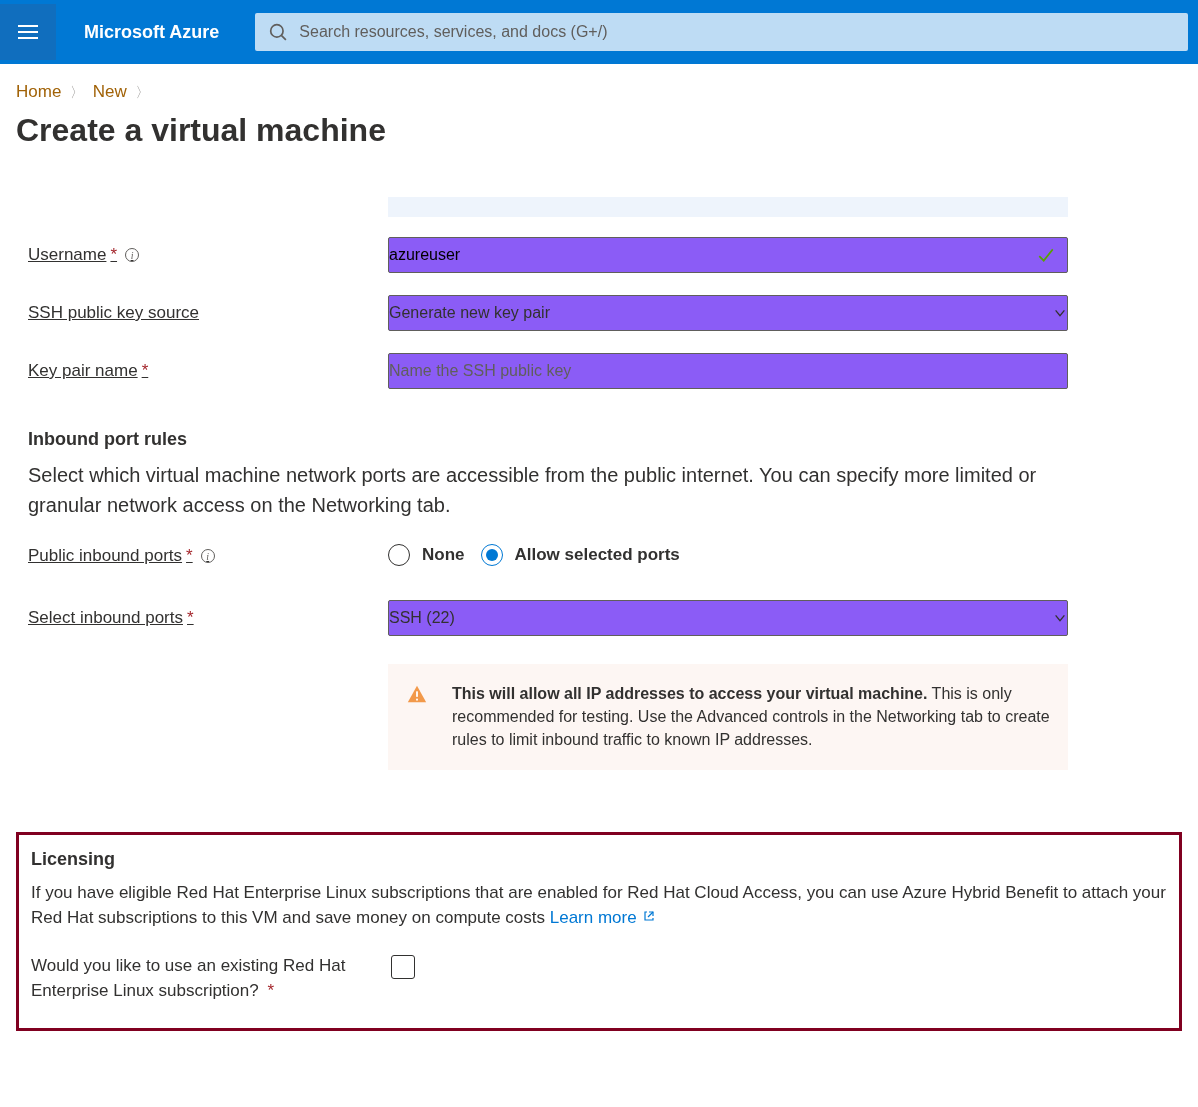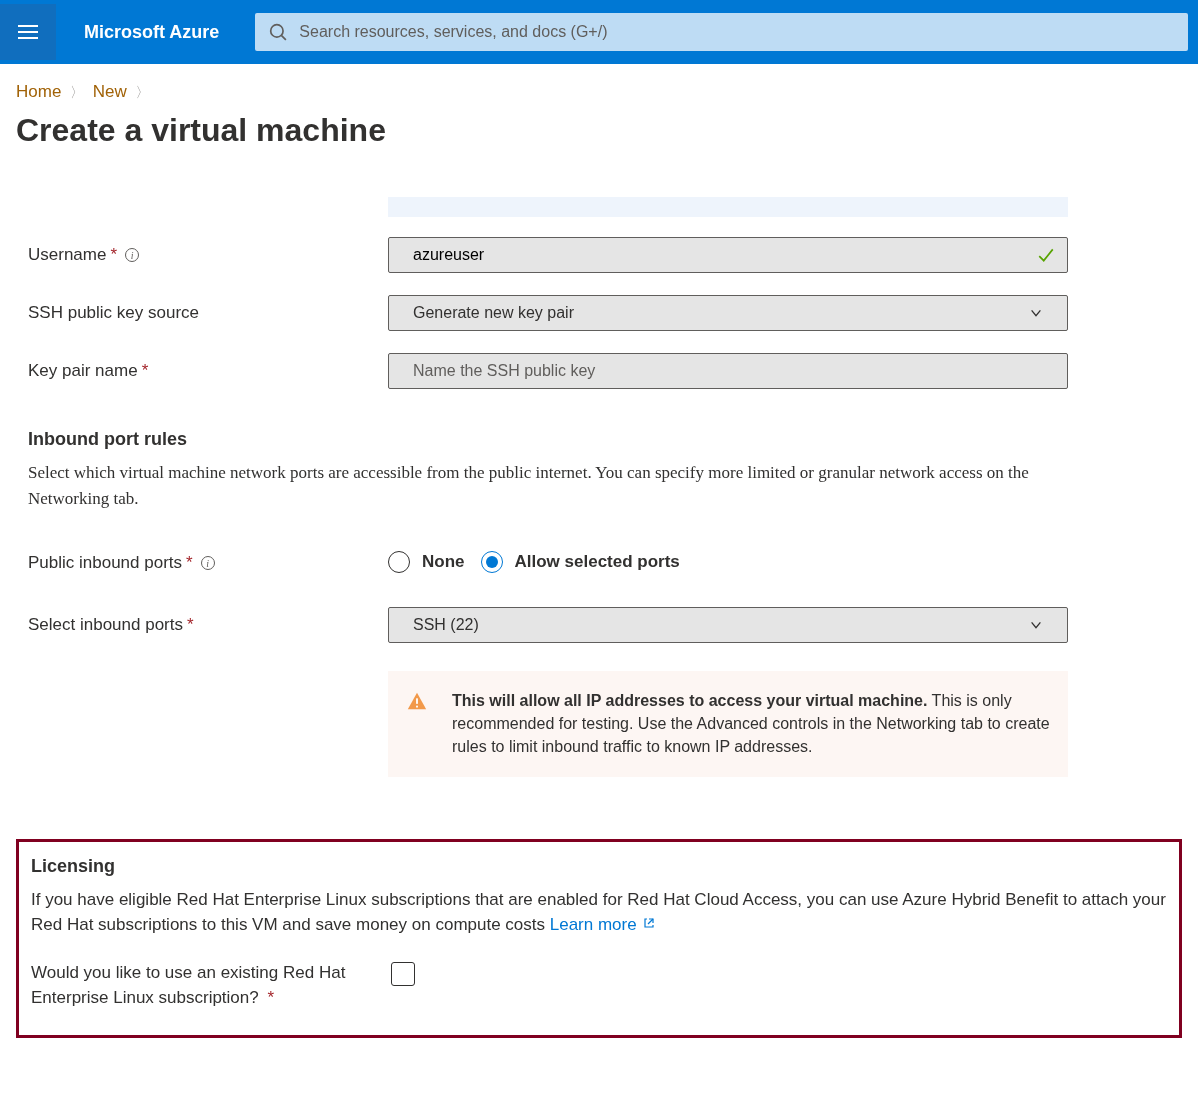--- a/index.html
+++ b/index.html
@@ -20,34 +20,34 @@
   .content { padding: 18px 16px 30px 16px; }
   .breadcrumb { font-size: 17px; color: #605e5c; margin-bottom: 10px; }
   .breadcrumb a { color: #a16207; text-decoration: none; }
   .breadcrumb .sep { color: #a19f9d; padding: 0 4px; font-size: 14px; }
   .page-title { font-size: 32px; font-weight: 600; color: #323130; margin-bottom: 48px; }
   
   .form-area { padding-left: 12px; }
   .blue-banner { margin-left: 360px; height: 20px; background: #eef4fc; max-width: 680px; margin-bottom: 20px; }
   
   .form-row { display: flex; align-items: center; margin-bottom: 22px; padding-left: 0; }
-  .form-label { width: 360px; font-size: 17px; color: #323130; display: flex; align-items: center; }
+  .form-label { width: 360px; font-size: 17px; color: #323130; display: flex; align-items: center; text-decoration: underline; }
   .required { color: #a4262c; margin-left: 4px; }
   .info-icon { width: 14px; height: 14px; border: 1px solid #605e5c; border-radius: 50%; display: inline-flex; align-items: center; justify-content: center; font-size: 10px; color: #605e5c; margin-left: 8px; font-style: italic; font-family: Georgia, serif; }
   .field { flex: 1; max-width: 680px; }
-  .text-input, .select-input { width: 100%; height: 36px; border: 1px solid #605e5c; border-radius: 2px; font-size: 16px; padding: 0 24px; position: relative; display: flex; align-items: center; background: #e5e5e5; }
+  .text-input, .select-input { width: 100%; height: 36px; border: 1px solid #605e5c; border-radius: 2px; font-size: 16px; padding: 0 0; position: relative; display: flex; align-items: center; background: #8b5cf6; }
   .text-input input { border: none; outline: none; width: 100%; font-size: 16px; background: transparent; }
   .text-input input::placeholder { color: #605e5c; }
   .text-input.valid::after { content: ''; }
   .check-icon { position: absolute; right: 12px; color: #57a300; }
   .select-input { justify-content: space-between; cursor: pointer; }
   .chevron-down { width: 14px; height: 14px; }
   
   .section-heading { font-size: 18px; font-weight: 600; margin-top: 40px; margin-bottom: 10px; }
-  .section-description { font-size: 17px; color: #323130; line-height: 1.5; margin-bottom: 40px; max-width: 1040px; font-family: Liberation Serif, serif; }
+  .section-description { font-size: 20px; color: #323130; line-height: 1.5; margin-bottom: 24px; max-width: 1040px; }
   
   .radio-group { display: flex; flex-direction: row; gap: 16px; font-weight: bold; }
   .radio-item { display: flex; align-items: center; gap: 12px; cursor: pointer; }
   .radio-circle { width: 22px; height: 22px; border: 1.5px solid #323130; border-radius: 50%; display: flex; align-items: center; justify-content: center; }
   .radio-circle.selected::after { content: ''; width: 12px; height: 12px; background: #0078d4; border-radius: 50%; }
   .radio-circle.selected { border-color: #0078d4; }
   .radio-label { font-size: 17px; }
   
   .warning-box { margin-left: 360px; max-width: 680px; background: #fdf6f3; padding: 18px 18px 18px 18px; display: flex; gap: 24px; margin-top: 28px; }
   .warn-tri { flex-shrink: 0; margin-top: 2px; }

